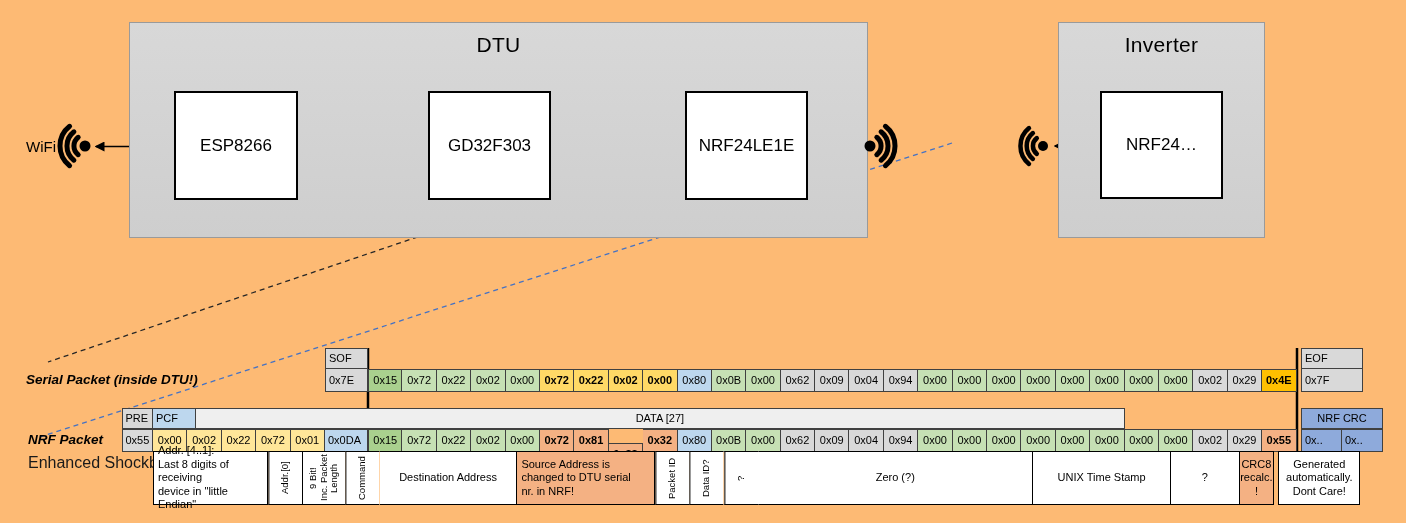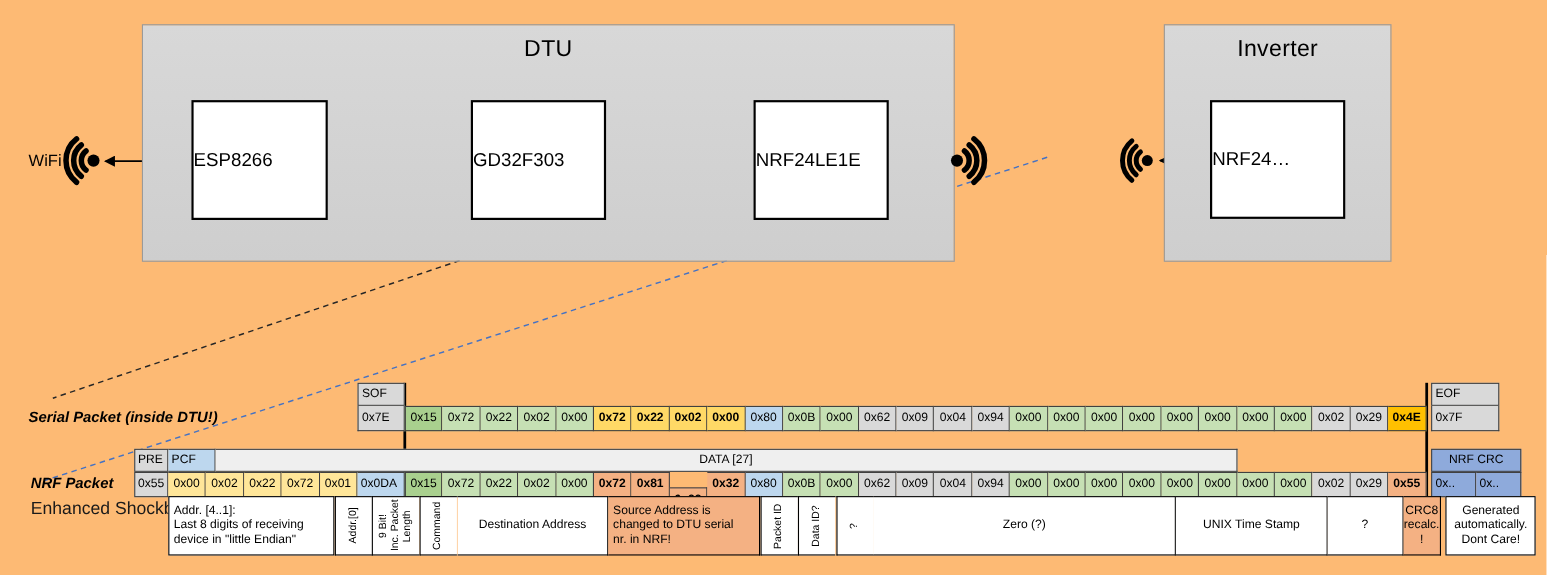--- a/index.html
+++ b/index.html
@@ -5,21 +5,21 @@
   html,body{margin:0;padding:0;background:#fff;}
   #canvas{position:relative;width:1406px;height:523px;background:#fdba74;overflow:hidden;
           font-family:"Liberation Sans",sans-serif;color:#000;}
   svg.overlay{position:absolute;left:0;top:0;width:1406px;height:523px;pointer-events:none;}
 
   
   .bigbox{position:absolute;background:linear-gradient(180deg,#d8d8d8 0%,#cecece 100%);
           border:1px solid #9a9a9a;box-sizing:border-box;}
   .bigtitle{text-align:center;font-size:21px;margin-top:10px;letter-spacing:.3px;}
   .chip{position:absolute;background:#fff;border:2px solid #000;box-sizing:border-box;
-        display:flex;align-items:center;font-size:17px;}
+        display:flex;align-items:center;justify-content:center;font-size:17px;}
   .wifi-label{position:absolute;font-size:15px;}
   .wifi{position:absolute;}
   .wifi.flip{transform:scaleX(-1);}
 
   
   .row{position:absolute;display:flex;}
   .cell{flex:none;display:flex;align-items:center;justify-content:center;box-sizing:border-box;
         border:1px solid #404040;border-left:none;font-size:11px;line-height:1;background:#fff;
         white-space:nowrap;}
   .row .cell:first-child{border-left:1px solid #404040;}
@@ -221,21 +221,21 @@
       <div class="cell val" style="width: 34.4px; background: rgb(217, 217, 217);">0x02</div>
       <div class="cell val" style="width: 34.4px; background: rgb(217, 217, 217);">0x29</div>
       <div class="cell val b" style="width: 34.4px; background: rgb(244, 177, 131);">0x55</div>
     </div>
   <div class="row" id="crc-values" style="left:1301px;top:429px;">
       <div class="cell val left" style="width: 41px; background: rgb(142, 170, 219);">0x..</div>
       <div class="cell val left" style="width: 41px; background: rgb(142, 170, 219);">0x..</div>
     </div>
 
   <div class="row" id="notes" style="left:153px;top:451px;">
-      <div class="note alignleft" style="width: 151px; background: rgb(255, 255, 255);">Addr. [4..1]:
+      <div class="note alignleft" style="width: 115px; background: rgb(255, 255, 255);">Addr. [4..1]:
 Last 8 digits of receiving
 device in "little Endian"</div>
       <div class="note vert" style="width: 34.4px; background: rgb(255, 255, 255);">Addr.[0]</div>
       <div class="note vert" style="width: 43px; background: rgb(255, 255, 255);">9 Bit!
 Inc. Packet
 Length</div>
       <div class="note vert" style="width: 34.4px; background: rgb(255, 255, 255);">Command</div>
       <div class="note" style="width: 137.6px; background: rgb(255, 255, 255);">Destination Address</div>
       <div class="note alignleft" style="width: 137.6px; background: rgb(244, 177, 131);">Source Address is
 changed to DTU serial

